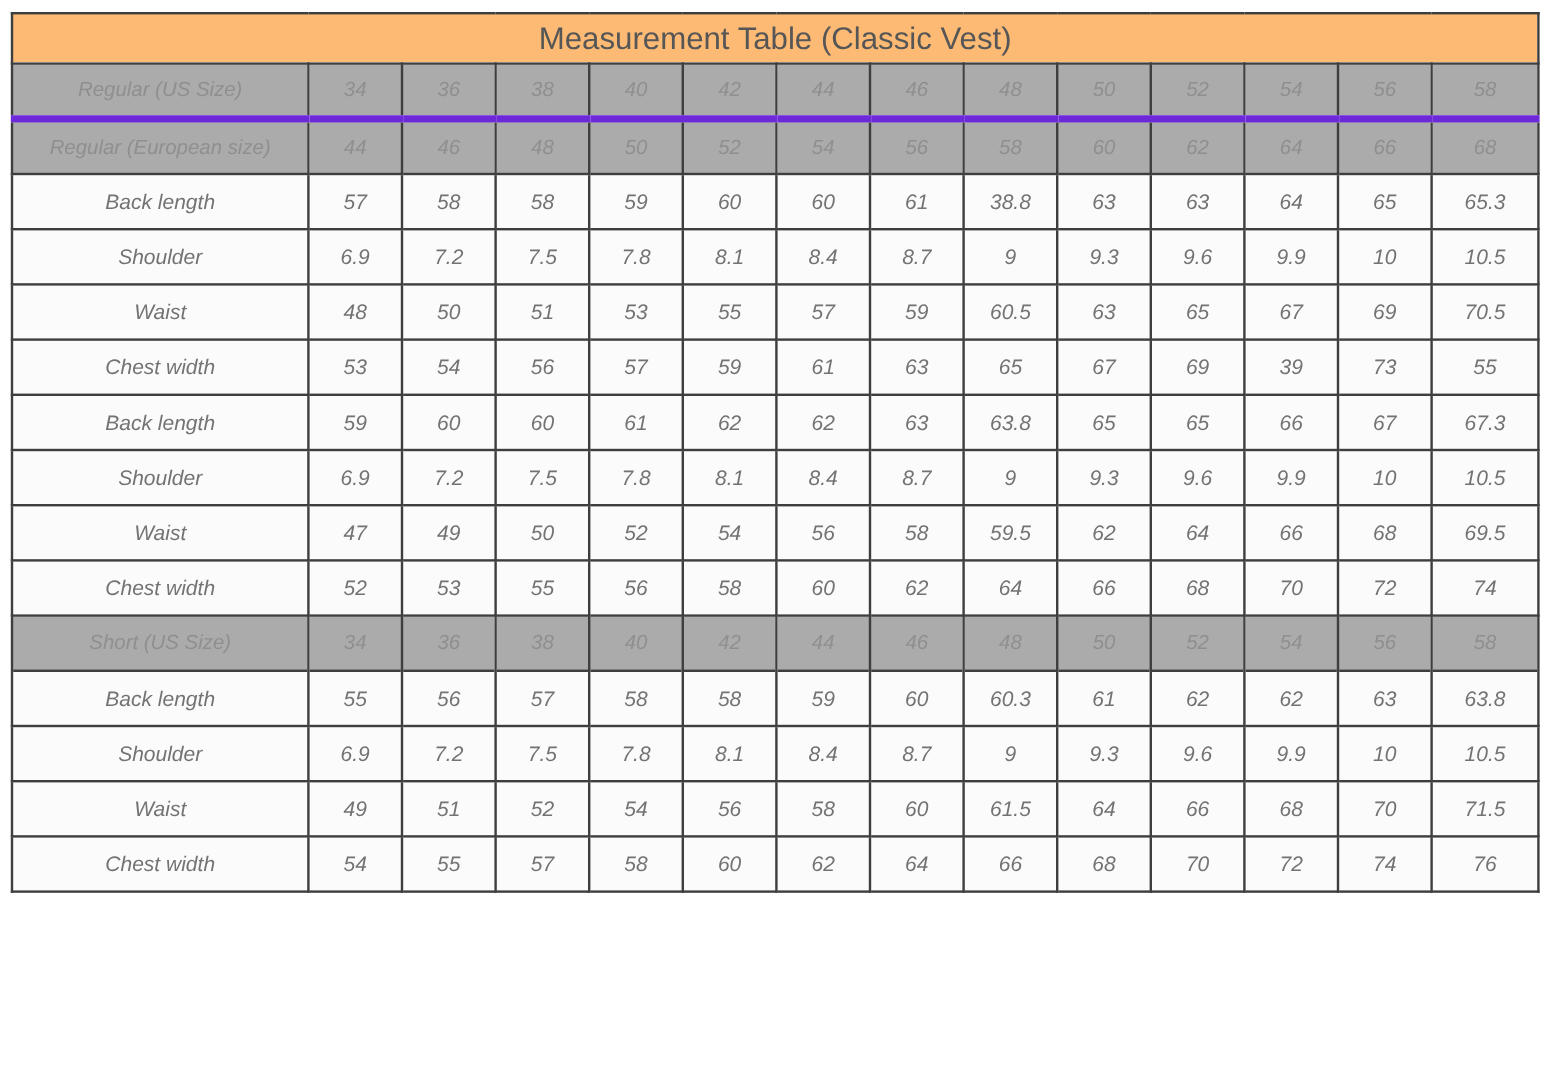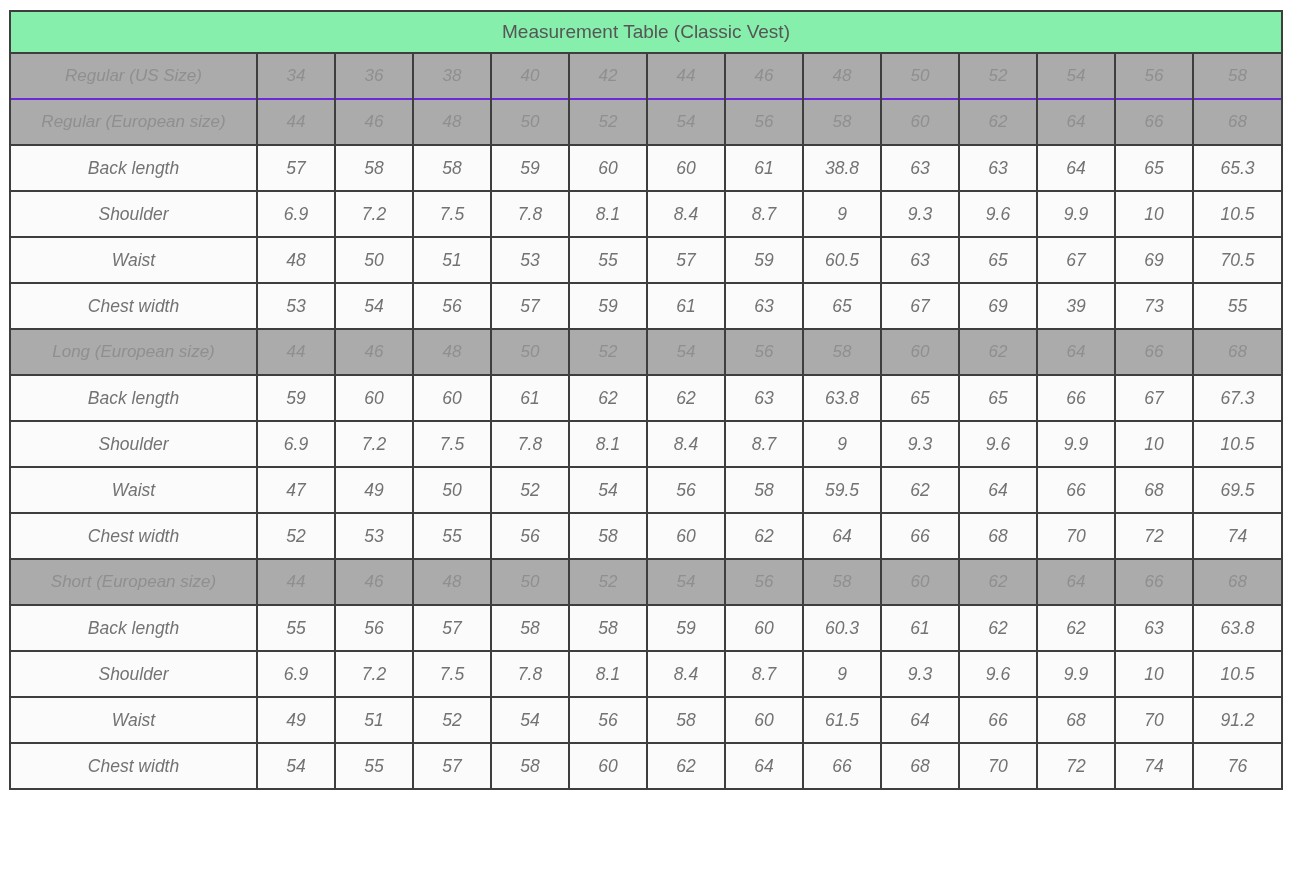--- a/index.html
+++ b/index.html
@@ -24,32 +24,32 @@
     text-align: center;
     vertical-align: middle;
     font-weight: normal;
     white-space: nowrap;
     overflow: hidden;
     padding: 0;
   }
   tr.data-row { height: 46px; font-style: italic; }
   tr.title-row { height: 42px; }
   .title-cell {
-    background: #86efac;
+    background: #fdba74;
     color: #565656;
     font-weight: 700;
-    font-size: 19px;
+    font-size: 26px;
   }
   tr.size-row th, tr.size-row td {
     background: #ababab;
     color: #8f8f8f;
     font-size: 17px;
   }
   tr.us-row th, tr.us-row td { border-bottom: 1px solid #9a9a9a; }
-  tr.eu-row th, tr.eu-row td { border-top: 2px solid #6d28d9; }
+  tr.eu-row th, tr.eu-row td { border-top: 6px solid #6d28d9; }
   tr.measure-row th, tr.measure-row td {
     background: #fbfbfb;
     color: #737373;
     font-size: 17.5px;
   }
 </style>
 </head>
 <body>
 
 <table class="mtable">
@@ -164,36 +164,20 @@
         <td class="value-cell">59</td>
         <td class="value-cell">61</td>
         <td class="value-cell">63</td>
         <td class="value-cell">65</td>
         <td class="value-cell">67</td>
         <td class="value-cell">69</td>
         <td class="value-cell">39</td>
         <td class="value-cell">73</td>
         <td class="value-cell">55</td>
       </tr>
-      <tr class="data-row size-row eu-row">
-        <th class="label-cell">Long (European size)</th>
-        <td class="size-cell">44</td>
-        <td class="size-cell">46</td>
-        <td class="size-cell">48</td>
-        <td class="size-cell">50</td>
-        <td class="size-cell">52</td>
-        <td class="size-cell">54</td>
-        <td class="size-cell">56</td>
-        <td class="size-cell">58</td>
-        <td class="size-cell">60</td>
-        <td class="size-cell">62</td>
-        <td class="size-cell">64</td>
-        <td class="size-cell">66</td>
-        <td class="size-cell">68</td>
-      </tr>
       <tr class="data-row measure-row">
         <th class="label-cell">Back length</th>
         <td class="value-cell">59</td>
         <td class="value-cell">60</td>
         <td class="value-cell">60</td>
         <td class="value-cell">61</td>
         <td class="value-cell">62</td>
         <td class="value-cell">62</td>
         <td class="value-cell">63</td>
         <td class="value-cell">63.8</td>
@@ -244,35 +228,35 @@
         <td class="value-cell">58</td>
         <td class="value-cell">60</td>
         <td class="value-cell">62</td>
         <td class="value-cell">64</td>
         <td class="value-cell">66</td>
         <td class="value-cell">68</td>
         <td class="value-cell">70</td>
         <td class="value-cell">72</td>
         <td class="value-cell">74</td>
       </tr>
-      <tr class="data-row size-row eu-row">
-        <th class="label-cell">Short (European size)</th>
+      <tr class="data-row size-row us-row">
+        <th class="label-cell">Short (US Size)</th>
+        <td class="size-cell">34</td>
+        <td class="size-cell">36</td>
+        <td class="size-cell">38</td>
+        <td class="size-cell">40</td>
+        <td class="size-cell">42</td>
         <td class="size-cell">44</td>
         <td class="size-cell">46</td>
         <td class="size-cell">48</td>
         <td class="size-cell">50</td>
         <td class="size-cell">52</td>
         <td class="size-cell">54</td>
         <td class="size-cell">56</td>
         <td class="size-cell">58</td>
-        <td class="size-cell">60</td>
-        <td class="size-cell">62</td>
-        <td class="size-cell">64</td>
-        <td class="size-cell">66</td>
-        <td class="size-cell">68</td>
       </tr>
       <tr class="data-row measure-row">
         <th class="label-cell">Back length</th>
         <td class="value-cell">55</td>
         <td class="value-cell">56</td>
         <td class="value-cell">57</td>
         <td class="value-cell">58</td>
         <td class="value-cell">58</td>
         <td class="value-cell">59</td>
         <td class="value-cell">60</td>
@@ -306,21 +290,21 @@
         <td class="value-cell">52</td>
         <td class="value-cell">54</td>
         <td class="value-cell">56</td>
         <td class="value-cell">58</td>
         <td class="value-cell">60</td>
         <td class="value-cell">61.5</td>
         <td class="value-cell">64</td>
         <td class="value-cell">66</td>
         <td class="value-cell">68</td>
         <td class="value-cell">70</td>
-        <td class="value-cell">91.2</td>
+        <td class="value-cell">71.5</td>
       </tr>
       <tr class="data-row measure-row">
         <th class="label-cell">Chest width</th>
         <td class="value-cell">54</td>
         <td class="value-cell">55</td>
         <td class="value-cell">57</td>
         <td class="value-cell">58</td>
         <td class="value-cell">60</td>
         <td class="value-cell">62</td>
         <td class="value-cell">64</td>

